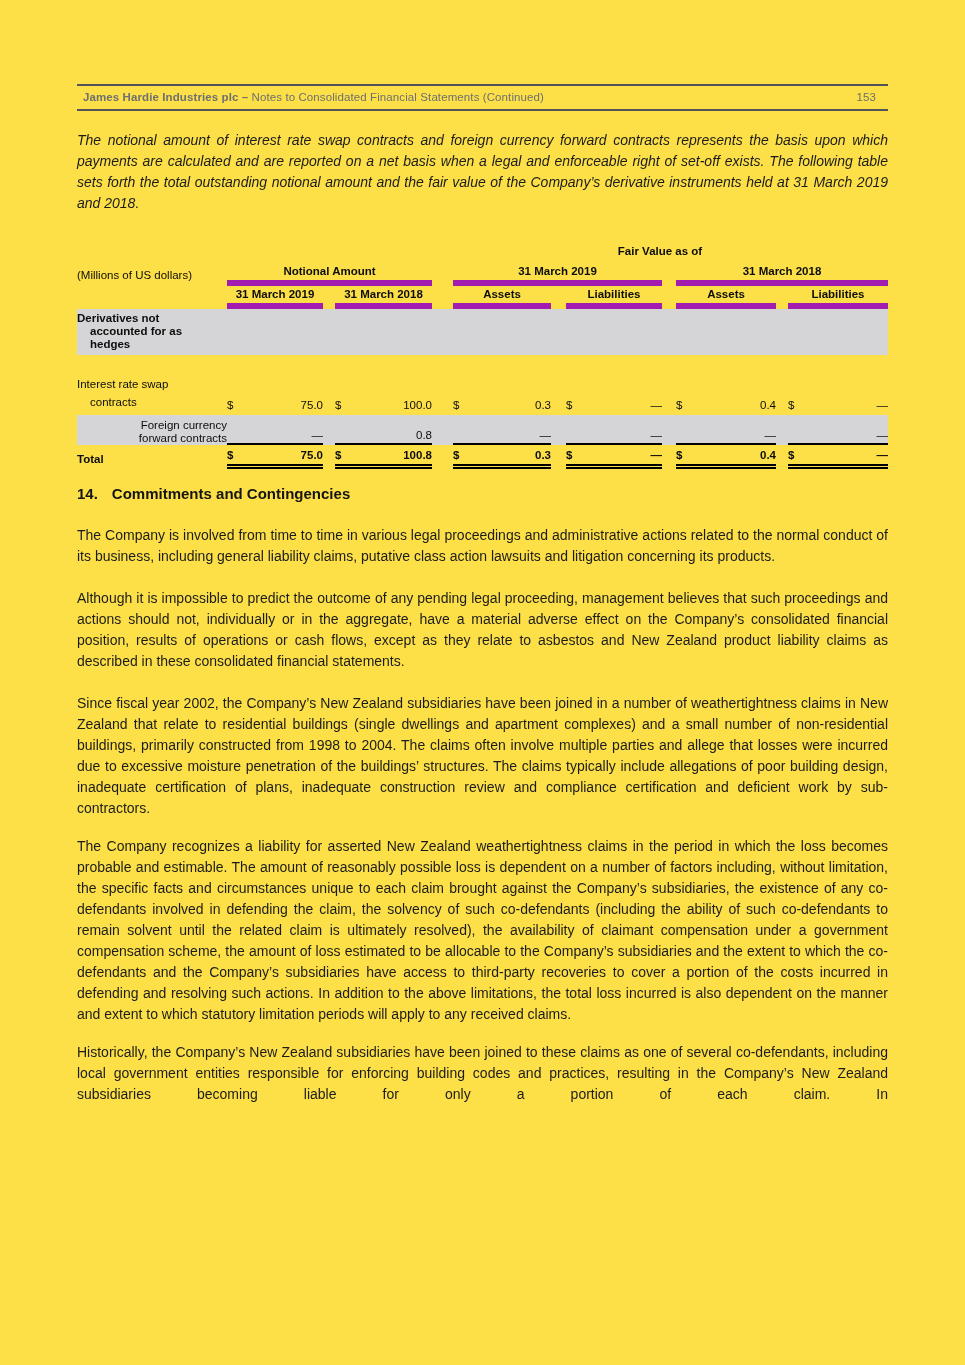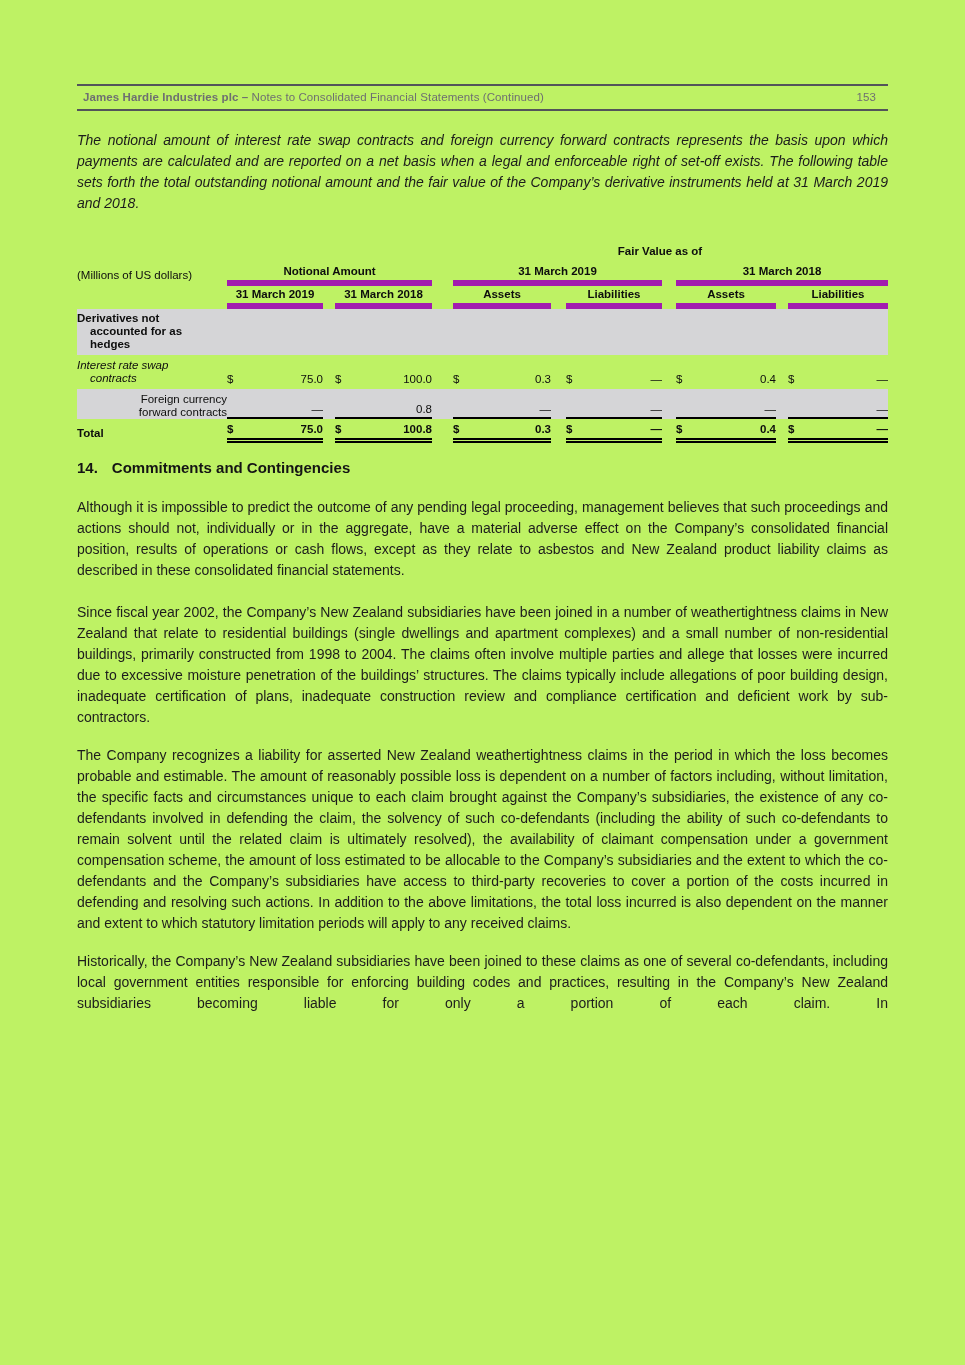--- a/index.html
+++ b/index.html
@@ -1,17 +1,17 @@
 <!DOCTYPE html>
 <html><head>
 <meta charset="utf-8">
 <style>
   html,body { margin:0; padding:0; background:#ffffff; }
   .page {
-    position:relative; width:965px; height:1365px; background:#bef264;
+    position:relative; width:965px; height:1365px; background:#fde047;
     font-family:"Liberation Sans", sans-serif; color:#1c1c1c; overflow:hidden;
   }
   .content { margin:0 77px; width:811px; }
 
   
   .pagehead { padding-top:84px; }
   .rule { height:2px; background:#53545a; }
   .meta-row {
     display:flex; justify-content:space-between; align-items:baseline;
     padding:5px 12px 6px 6px; font-size:11.5px; color:#6e6f71; letter-spacing:.1px;
@@ -52,21 +52,21 @@
   tr.grow .ch, tr.subrow .ch { margin-top:2px; }
   .units { font-weight:normal; white-space:nowrap; }
 
   .cw { display:flex; justify-content:space-between; align-items:baseline; }
   .slab { white-space:pre-line; padding-left:13px; text-indent:-13px; }
   .b { font-weight:bold; }
 
   tr.gray td { background:#d5d5d7; }
   tr.secrow td { padding:3px 0 4px 0; vertical-align:top; line-height:13px; }
   tr.data td { padding:2px 0 4px 0; }
-  tr.data td.stub { vertical-align:top; padding-top:4px; line-height:13px;font-style:italic; }
+  tr.data td.stub { vertical-align:top; padding-top:20px; line-height:18px; }
   tr.fc td { padding:3px 0 0 0; }
   tr.fc td.stub { vertical-align:top; padding-top:4px; line-height:13px;text-align:right; }
   tr.fc .cw { border-bottom:2px solid #000; padding-bottom:2px; }
   tr.total td { padding:4px 0 0 0; font-weight:bold; }
   tr.total .cw { border-bottom:5px double #000; padding-bottom:3px; }
   tr.total td.stub { vertical-align:middle; }
 </style>
 </head>
 <body>
 
@@ -287,20 +287,21 @@
         </tr>
       </tbody>
         </table>
     </div>
 
     <h2 class="sec">
       <span>14.</span>
       <span>Commitments and Contingencies</span>
     </h2>
 
+    <p class="body" style="margin-top:23px">The Company is involved from time to time in various legal proceedings and administrative actions related to the normal conduct of its business, including general liability claims, putative class action lawsuits and litigation concerning its products.</p>
     <p class="body">Although it is impossible to predict the outcome of any pending legal proceeding, management believes that such proceedings and actions should not, individually or in the aggregate, have a material adverse effect on the Company’s consolidated financial position, results of operations or cash flows, except as they relate to asbestos and New Zealand product liability claims as described in these consolidated financial statements.</p>
 
 
     <p class="body">Since fiscal year 2002, the Company’s New Zealand subsidiaries have been joined in a number of weathertightness claims in New Zealand that relate to residential buildings (single dwellings and apartment complexes) and a small number of non-residential buildings, primarily constructed from 1998 to 2004. The claims often involve multiple parties and allege that losses were incurred due to excessive moisture penetration of the buildings’ structures. The claims typically include allegations of poor building design, inadequate certification of plans, inadequate construction review and compliance certification and deficient work by sub-contractors.</p>
     <p class="body tight">The Company recognizes a liability for asserted New Zealand weathertightness claims in the period in which the loss becomes probable and estimable. The amount of reasonably possible loss is dependent on a number of factors including, without limitation, the specific facts and circumstances unique to each claim brought against the Company’s subsidiaries, the existence of any co-defendants involved in defending the claim, the solvency of such co-defendants (including the ability of such co-defendants to remain solvent until the related claim is ultimately resolved), the availability of claimant compensation under a government compensation scheme, the amount of loss estimated to be allocable to the Company’s subsidiaries and the extent to which the co-defendants and the Company’s subsidiaries have access to third-party recoveries to cover a portion of the costs incurred in defending and resolving such actions. In addition to the above limitations, the total loss incurred is also dependent on the manner and extent to which statutory limitation periods will apply to any received claims.</p>
     <p class="body tight jlast">Historically, the Company’s New Zealand subsidiaries have been joined to these claims as one of several co-defendants, including local government entities responsible for enforcing building codes and practices, resulting in the Company’s New Zealand subsidiaries becoming liable for only a portion of each claim. In</p>
 
   </div>
 </div>
 

